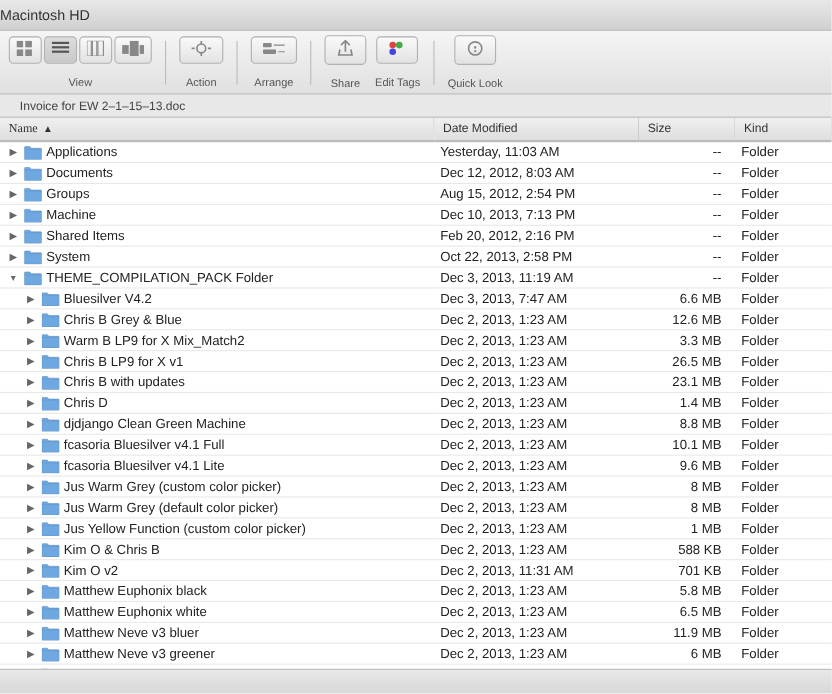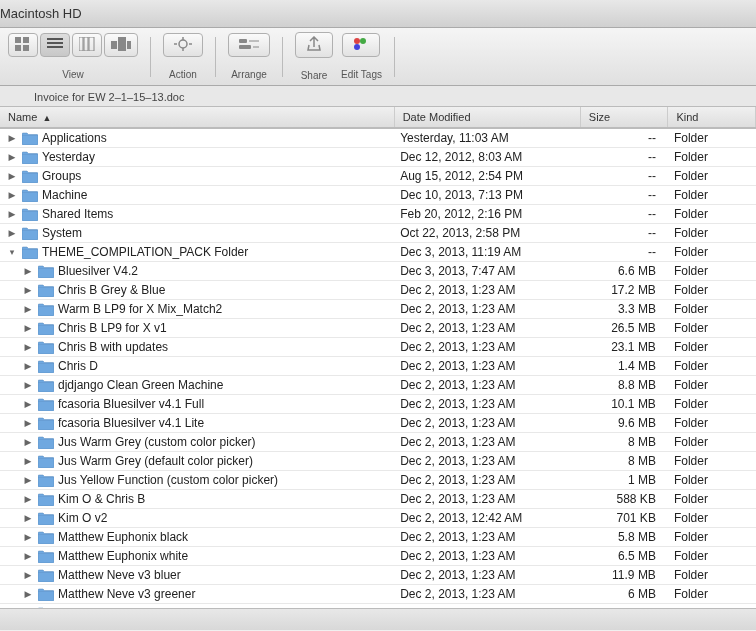--- a/index.html
+++ b/index.html
@@ -71,21 +71,21 @@
       border: 1px solid #aaa;
       border-radius: 10px;
       padding: 3px 8px;
       font-size: 12px;
       width: 130px;
       background: white;
     }
     .tab-bar {
       background: #e8e8e8;
       border-bottom: 1px solid #bbb;
-      padding: 2px 24px 0;
+      padding: 2px 8px 0;
       font-size: 11px;
       color: #444;
       display: flex;
       align-items: center;
     }
     .tab-item {
       padding: 3px 10px;
       cursor: pointer;
     }
     .file-list-container {
@@ -107,20 +107,21 @@
       padding: 4px 8px;
       border-right: 1px solid #ccc;
       border-bottom: 2px solid #bbb;
       font-size: 11px;
       font-weight: 500;
       color: #333;
       white-space: nowrap;
     }
     .file-table thead th:first-child {
       width: 360px;
+      font-family: Liberation Serif, serif;
     }
     .file-table thead th:nth-child(2) {
       width: 170px;
     }
     .file-table thead th:nth-child(3) {
       width: 80px;
     }
     .file-table thead th:last-child {
       width: 80px;
     }
@@ -266,20 +267,30 @@
           <circle cx="4" cy="4" r="3" fill="#d44"></circle>
           <circle cx="10" cy="4" r="3" fill="#4a4"></circle>
           <circle cx="4" cy="10" r="3" fill="#44d"></circle>
         </svg>
     </button>
     <span class="toolbar-label">Edit Tags</span>
   </div>
 
   <div class="toolbar-divider"></div>
 
+  <div class="toolbar-group">
+    <button class="toolbar-btn toolbar-btn-wide">
+      <svg width="16" height="16" viewBox="0 0 16 16">
+          <circle cx="8" cy="8" r="6" fill="none" stroke="#888" stroke-width="1.5"></circle>
+          <line x1="8" y1="6" x2="8" y2="8" stroke="#888" stroke-width="2"></line>
+          <circle cx="8" cy="10.5" r="1" fill="#888"></circle>
+        </svg>
+    </button>
+    <span class="toolbar-label">Quick Look</span>
+  </div>
 
 </div>
 
 <div class="tab-bar">
   <span class="tab-item">Invoice for EW 2–1–15–13.doc</span>
 </div>
 
 <div class="file-list-container">
   <table class="file-table">
     <thead>
@@ -316,21 +327,21 @@
     <td class="kind-col">Folder</td>
   </tr>
         <tr>
     <td>
       <div class="file-name-cell">
         <span class="disclosure" style="margin-left:0px">▶</span>
         <span class="folder-icon"><svg viewBox="0 0 16 13" xmlns="http://www.w3.org/2000/svg">
     <path d="M0,2 Q0,1 1,1 L5,1 L6.5,2.5 L15,2.5 Q16,2.5 16,3.5 L16,12 Q16,13 15,13 L1,13 Q0,13 0,12 Z" fill="#6fa8e0" stroke="#5888bb" stroke-width="0.5"></path>
     <path d="M0,3.5 L16,3.5" stroke="#5888bb" stroke-width="0.3"></path>
   </svg></span>
-        <span>Yesterday</span>
+        <span>Documents</span>
       </div>
     </td>
     <td>Dec 12, 2012, 8:03 AM</td>
     <td class="size-col">--</td>
     <td class="kind-col">Folder</td>
   </tr>
         <tr>
     <td>
       <div class="file-name-cell">
         <span class="disclosure" style="margin-left:0px">▶</span>
@@ -425,21 +436,21 @@
       <div class="file-name-cell">
         <span class="disclosure" style="margin-left:16px">▶</span>
         <span class="folder-icon"><svg viewBox="0 0 16 13" xmlns="http://www.w3.org/2000/svg">
     <path d="M0,2 Q0,1 1,1 L5,1 L6.5,2.5 L15,2.5 Q16,2.5 16,3.5 L16,12 Q16,13 15,13 L1,13 Q0,13 0,12 Z" fill="#6fa8e0" stroke="#5888bb" stroke-width="0.5"></path>
     <path d="M0,3.5 L16,3.5" stroke="#5888bb" stroke-width="0.3"></path>
   </svg></span>
         <span>Chris B Grey &amp; Blue</span>
       </div>
     </td>
     <td>Dec 2, 2013, 1:23 AM</td>
-    <td class="size-col">17.2 MB</td>
+    <td class="size-col">12.6 MB</td>
     <td class="kind-col">Folder</td>
   </tr>
         <tr>
     <td>
       <div class="file-name-cell">
         <span class="disclosure" style="margin-left:16px">▶</span>
         <span class="folder-icon"><svg viewBox="0 0 16 13" xmlns="http://www.w3.org/2000/svg">
     <path d="M0,2 Q0,1 1,1 L5,1 L6.5,2.5 L15,2.5 Q16,2.5 16,3.5 L16,12 Q16,13 15,13 L1,13 Q0,13 0,12 Z" fill="#6fa8e0" stroke="#5888bb" stroke-width="0.5"></path>
     <path d="M0,3.5 L16,3.5" stroke="#5888bb" stroke-width="0.3"></path>
   </svg></span>
@@ -604,21 +615,21 @@
     <td>
       <div class="file-name-cell">
         <span class="disclosure" style="margin-left:16px">▶</span>
         <span class="folder-icon"><svg viewBox="0 0 16 13" xmlns="http://www.w3.org/2000/svg">
     <path d="M0,2 Q0,1 1,1 L5,1 L6.5,2.5 L15,2.5 Q16,2.5 16,3.5 L16,12 Q16,13 15,13 L1,13 Q0,13 0,12 Z" fill="#6fa8e0" stroke="#5888bb" stroke-width="0.5"></path>
     <path d="M0,3.5 L16,3.5" stroke="#5888bb" stroke-width="0.3"></path>
   </svg></span>
         <span>Kim O v2</span>
       </div>
     </td>
-    <td>Dec 2, 2013, 12:42 AM</td>
+    <td>Dec 2, 2013, 11:31 AM</td>
     <td class="size-col">701 KB</td>
     <td class="kind-col">Folder</td>
   </tr>
         <tr>
     <td>
       <div class="file-name-cell">
         <span class="disclosure" style="margin-left:16px">▶</span>
         <span class="folder-icon"><svg viewBox="0 0 16 13" xmlns="http://www.w3.org/2000/svg">
     <path d="M0,2 Q0,1 1,1 L5,1 L6.5,2.5 L15,2.5 Q16,2.5 16,3.5 L16,12 Q16,13 15,13 L1,13 Q0,13 0,12 Z" fill="#6fa8e0" stroke="#5888bb" stroke-width="0.5"></path>
     <path d="M0,3.5 L16,3.5" stroke="#5888bb" stroke-width="0.3"></path>

